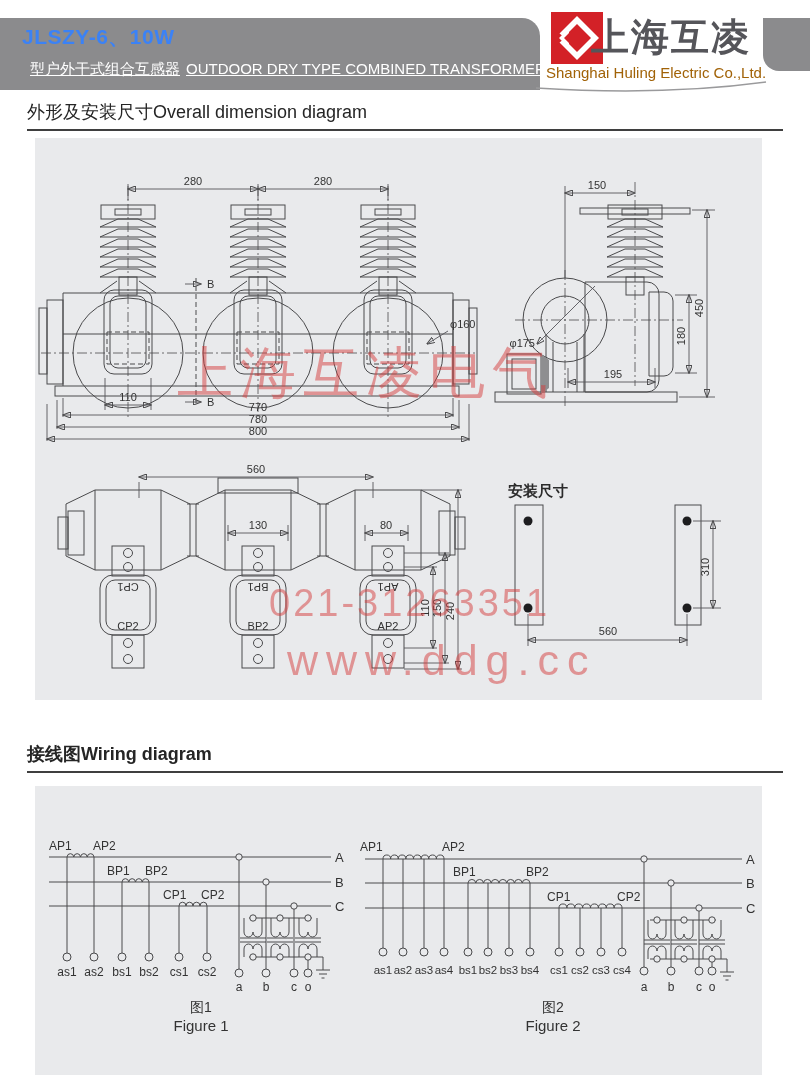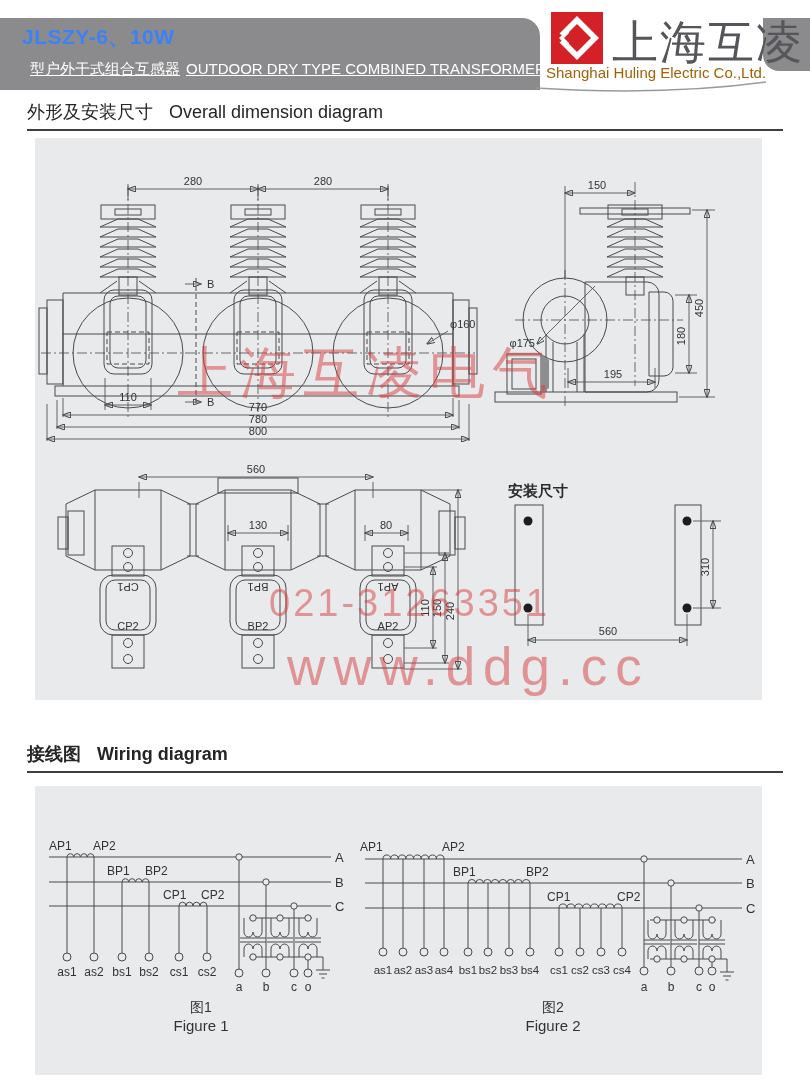--- a/index.html
+++ b/index.html
@@ -6,34 +6,34 @@
   body{width:810px;height:1089px;position:relative;background:#fff;
        font-family:"Liberation Sans",sans-serif;overflow:hidden;}
   .hdr-band{position:absolute;left:0;top:18px;width:540px;height:72px;background:#8b8b8d;
             border-radius:0 18px 0 0;}
   .hdr-tab{position:absolute;left:763px;top:18px;width:47px;height:53px;background:#8b8b8d;
            border-radius:0 0 0 16px;}
   .model{position:absolute;left:22px;top:23px;color:#3b82f6;font-size:21px;font-weight:bold;letter-spacing:.5px;}
   .subtitle{position:absolute;left:30px;top:60px;color:#fff;font-size:15px;white-space:nowrap;text-decoration:underline;}
   .subtitle .cn{margin-right:6px;}
   .logo{position:absolute;left:551px;top:12px;width:52px;height:52px;}
-  .logo-cn{position:absolute;left:612px;top:12px;font-size:46px;font-weight:normal;color:#55555a;letter-spacing:2px;}
+  .logo-cn{position:absolute;left:591px;top:12px;font-size:38px;font-weight:bold;color:#55555a;letter-spacing:2px;}
   .company{position:absolute;left:546px;top:64px;font-size:15px;color:#a16207;white-space:nowrap;}
   .swoosh{position:absolute;left:534px;top:80px;}
   .sec-title{position:absolute;left:27px;width:756px;border-bottom:2px solid #3f3f3f;
              padding-bottom:5px;font-size:18px;color:#252525;}
-  .sec-title .cn{margin-right:16px;text-align:right;}
+  .sec-title .cn{margin-right:0;text-align:right;}
   #sec1{top:100px;} #sec2{top:742px;font-weight:bold;}
   .panel{position:absolute;left:35px;width:727px;background:#e9eaec;}
   #panel1{top:138px;height:562px;} #panel2{top:786px;height:289px;}
   .panel svg{position:absolute;left:0;top:0;}
   .wm{position:absolute;color:rgba(213,60,60,.5);font-weight:normal;pointer-events:none;white-space:nowrap;z-index:3;text-align:right;}
   #wm1{left:142px;top:198px;font-size:56px;letter-spacing:7px;}
   #wm2{left:234px;top:444px;font-size:38px;letter-spacing:3px;}
-  #wm3{left:252px;top:498px;font-size:53px;letter-spacing:8px;}
+  #wm3{left:252px;top:498px;font-size:43px;letter-spacing:8px;}
   .draw path,.draw rect,.draw line,.draw circle,.draw polyline
       {stroke:#4a4a4c;fill:none;stroke-width:1;}
   .draw .dm{stroke:#55555a;stroke-width:.9;}
   .draw .dash{stroke-dasharray:5 3;}
   .draw .cl{stroke-dasharray:10 3 2 3;stroke-width:.8;}
   .draw .hole{fill:#1d1d1f;stroke:none;}
   .draw .shade{fill:#8e8e90;stroke:none;}
   .draw .ring{fill:#e9eaec;}
   .draw text{stroke:none;fill:#333;font-size:11px;font-family:"Liberation Sans",sans-serif;}
   .draw text.mid{text-anchor:middle;}

